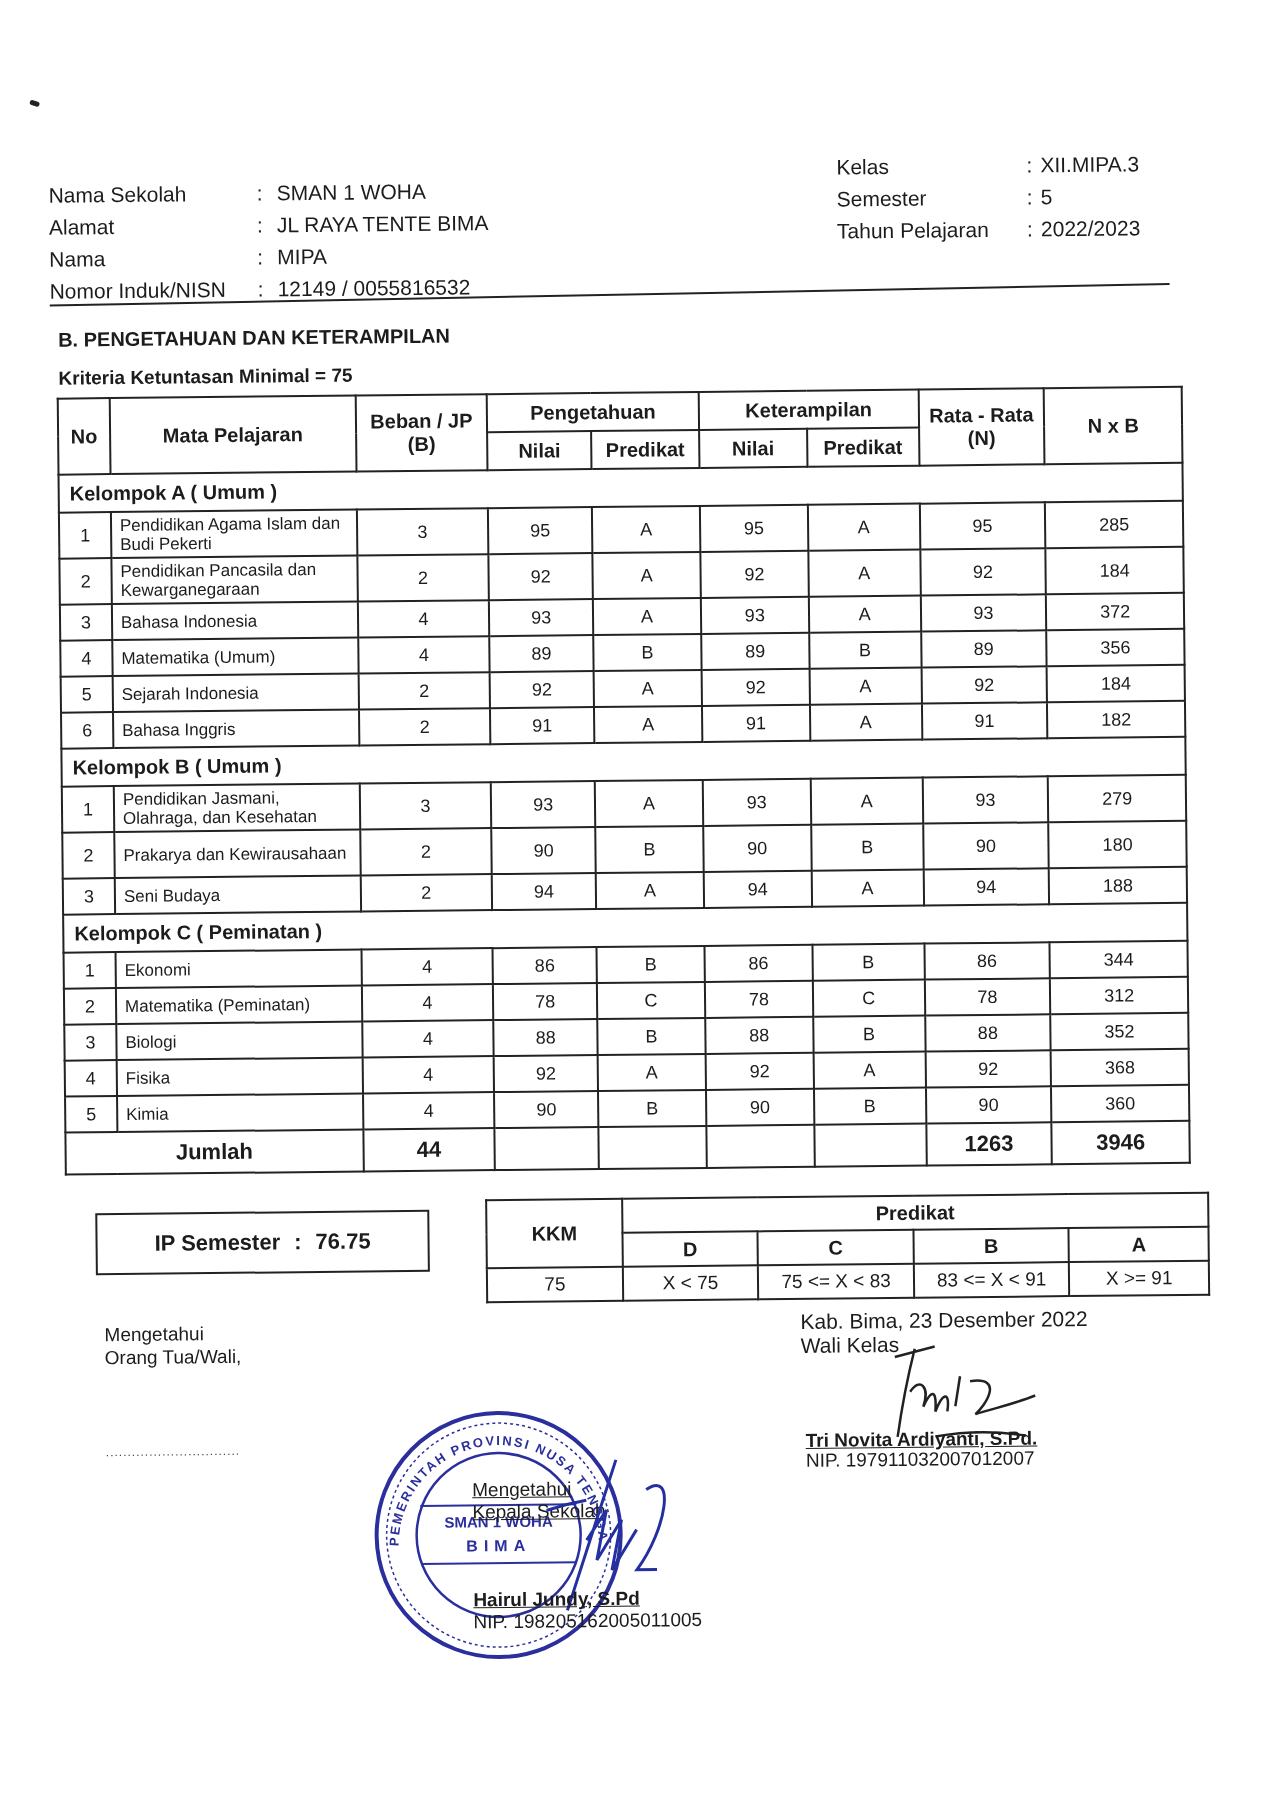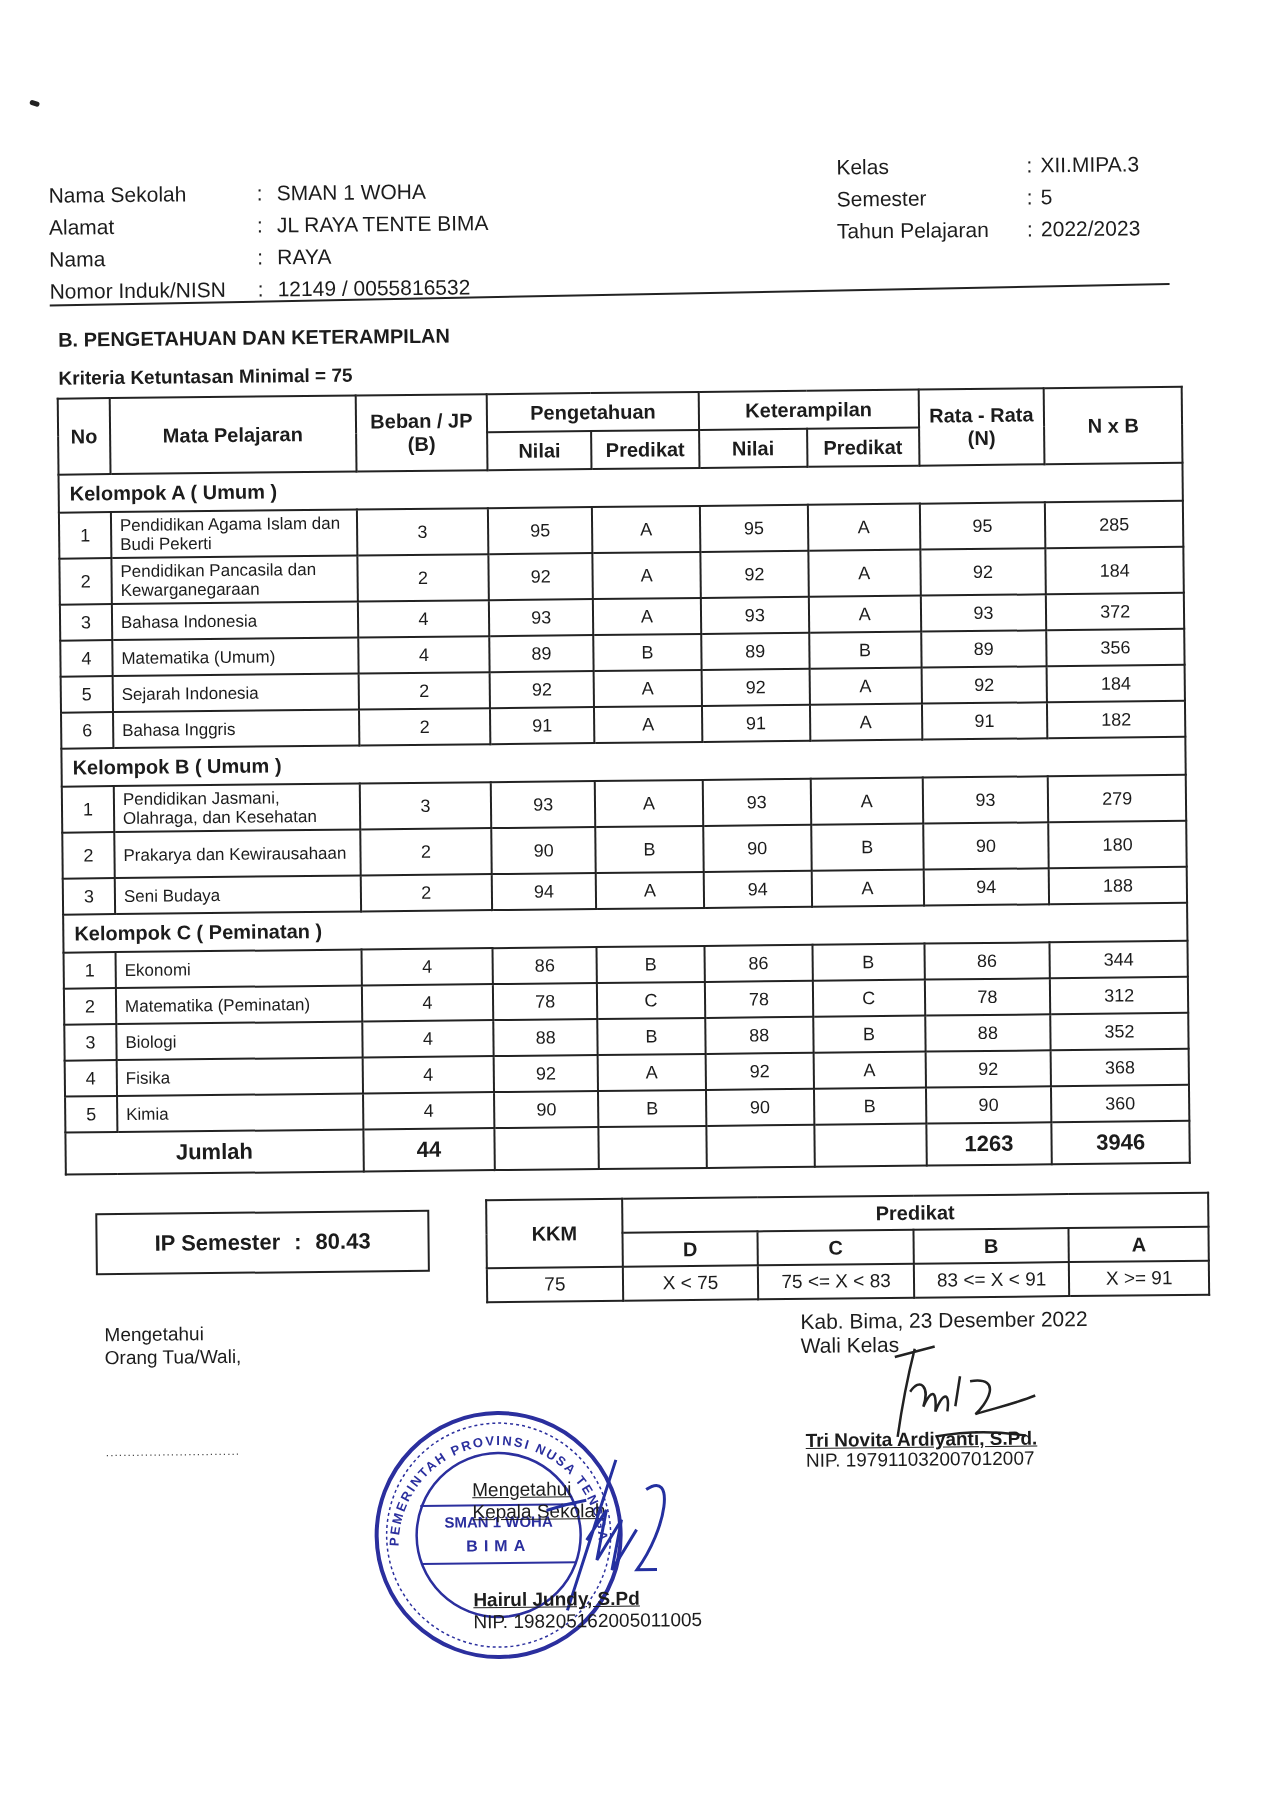--- a/index.html
+++ b/index.html
@@ -72,21 +72,21 @@
       <span>SMAN 1 WOHA</span>
     </div>
     <div class="info-row">
       <span class="info-label">Alamat</span>
       <span class="info-sep">:</span>
       <span>JL RAYA TENTE BIMA</span>
     </div>
     <div class="info-row">
       <span class="info-label">Nama</span>
       <span class="info-sep">:</span>
-      <span>RAYA</span>
+      <span>MIPA</span>
     </div>
     <div class="info-row">
       <span class="info-label">Nomor Induk/NISN</span>
       <span class="info-sep">:</span>
       <span>12149 / 0055816532</span>
     </div>
   </div>
 
   <div class="info-right">
     <div class="info-row">
@@ -315,21 +315,21 @@
         <td></td>
         <td>1263</td>
         <td>3946</td>
       </tr>
     </tfoot>
   </table>
 
   <div class="ip-box">
     <span>IP Semester</span>
     <span>:</span>
-    <span>80.43</span>
+    <span>76.75</span>
   </div>
 
   <table class="pred">
     <colgroup>
       <col style="width:136px">
         <col style="width:136px">
         <col style="width:156px">
       <col style="width:156px">
         <col style="width:140px">
     </colgroup>

